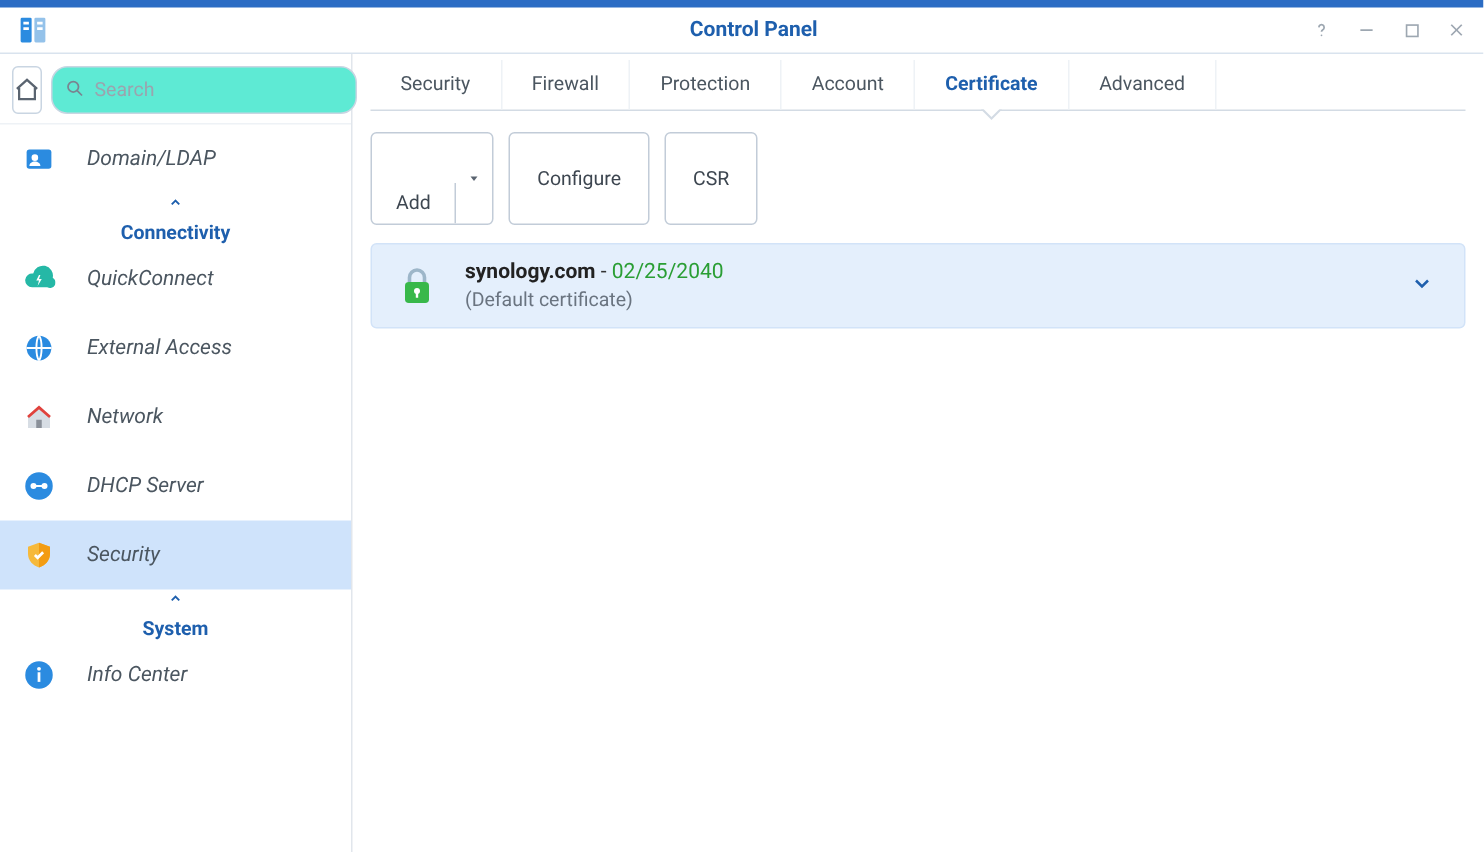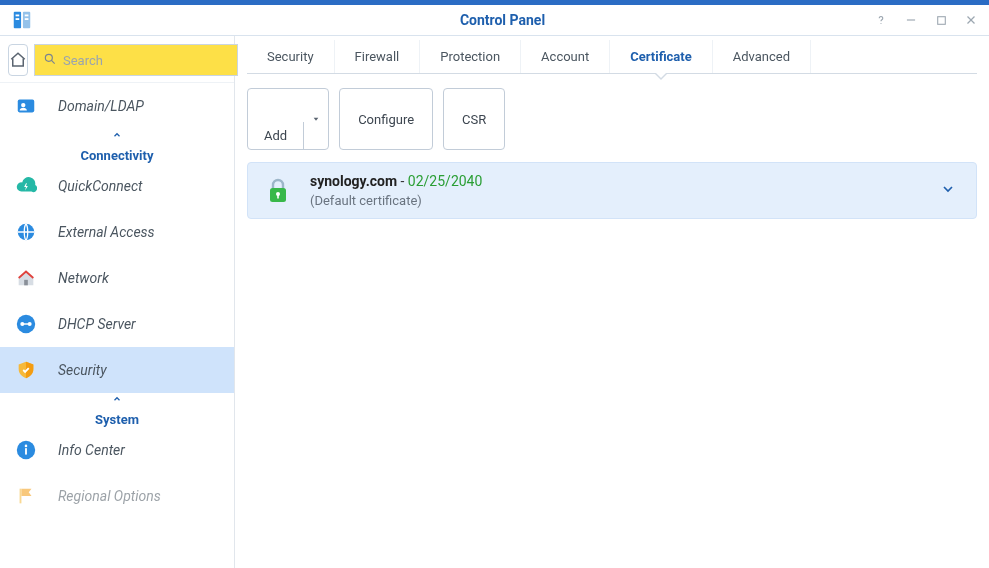--- a/index.html
+++ b/index.html
@@ -57,22 +57,22 @@
   border: 1px solid #c9d5e2;
   border-radius: 4px;
   background: #fff;
   display: flex; align-items: center; justify-content: center;
   cursor: pointer;
 }
 .search-wrap {
   flex: 1;
   height: 32px;
   border: 1px solid #c9d5e2;
-  border-radius: 0;
-  background: #fde047;
+  border-radius: 11px;
+  background: #5eead4;
   display: flex; align-items: center;
   padding: 0 8px;
   gap: 6px;
 }
 .search-wrap input {
   border: none; outline: none;
   flex: 1;
   font-size: 13px;
   color: #333;
   background: transparent;
@@ -323,29 +323,20 @@
       <div class="side-item">
         <span class="icon">
           <svg width="22" height="22" viewBox="0 0 24 24">
               <circle cx="12" cy="12" r="10" fill="#2b8be0"></circle>
               <rect x="11" y="10" width="2" height="7" fill="#fff"></rect>
               <circle cx="12" cy="7.5" r="1.4" fill="#fff"></circle>
             </svg>
         </span>
         <span>Info Center</span>
       </div>
-      <div class="side-item" style="opacity:.55">
-        <span class="icon">
-          <svg width="22" height="22" viewBox="0 0 24 24">
-              <rect x="5" y="4" width="2" height="16" fill="#f6b93b"></rect>
-              <path d="M7 4h11l-3 4 3 4H7z" fill="#f39c12"></path>
-            </svg>
-        </span>
-        <span>Regional Options</span>
-      </div>
     </div>
   </div>
 
   <div class="content">
     <div class="tabs">
       <div class="tab"><span>Security</span></div>
       <div class="tab"><span>Firewall</span></div>
       <div class="tab"><span>Protection</span></div>
       <div class="tab"><span>Account</span></div>
       <div class="tab active"><span>Certificate</span></div>

